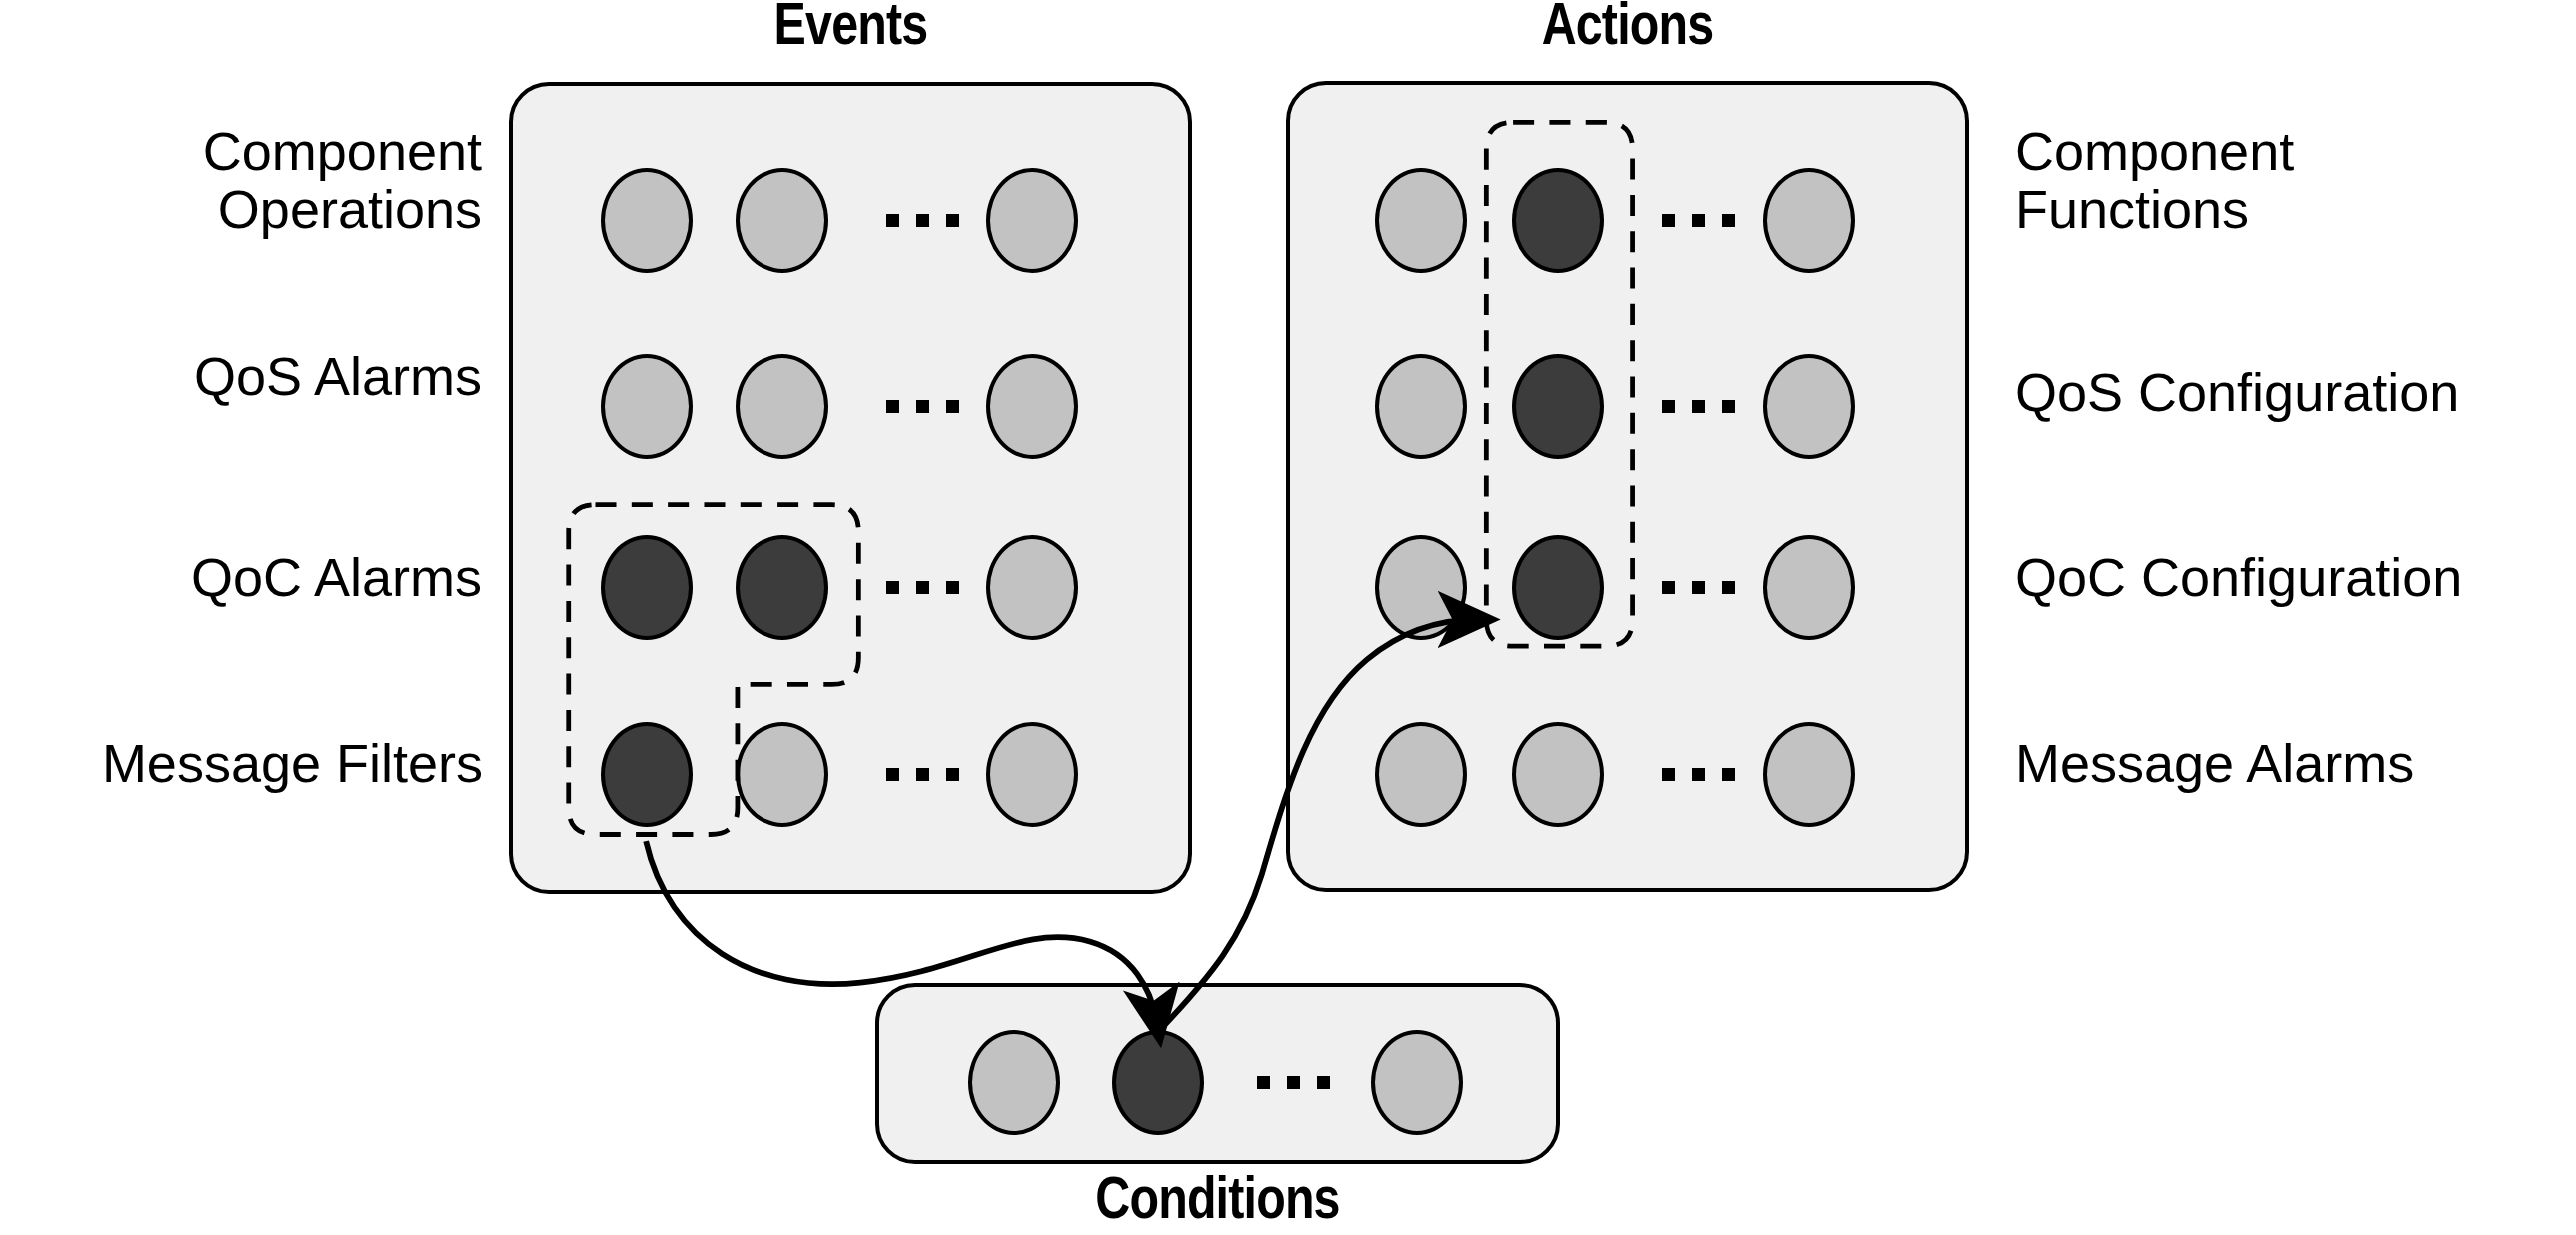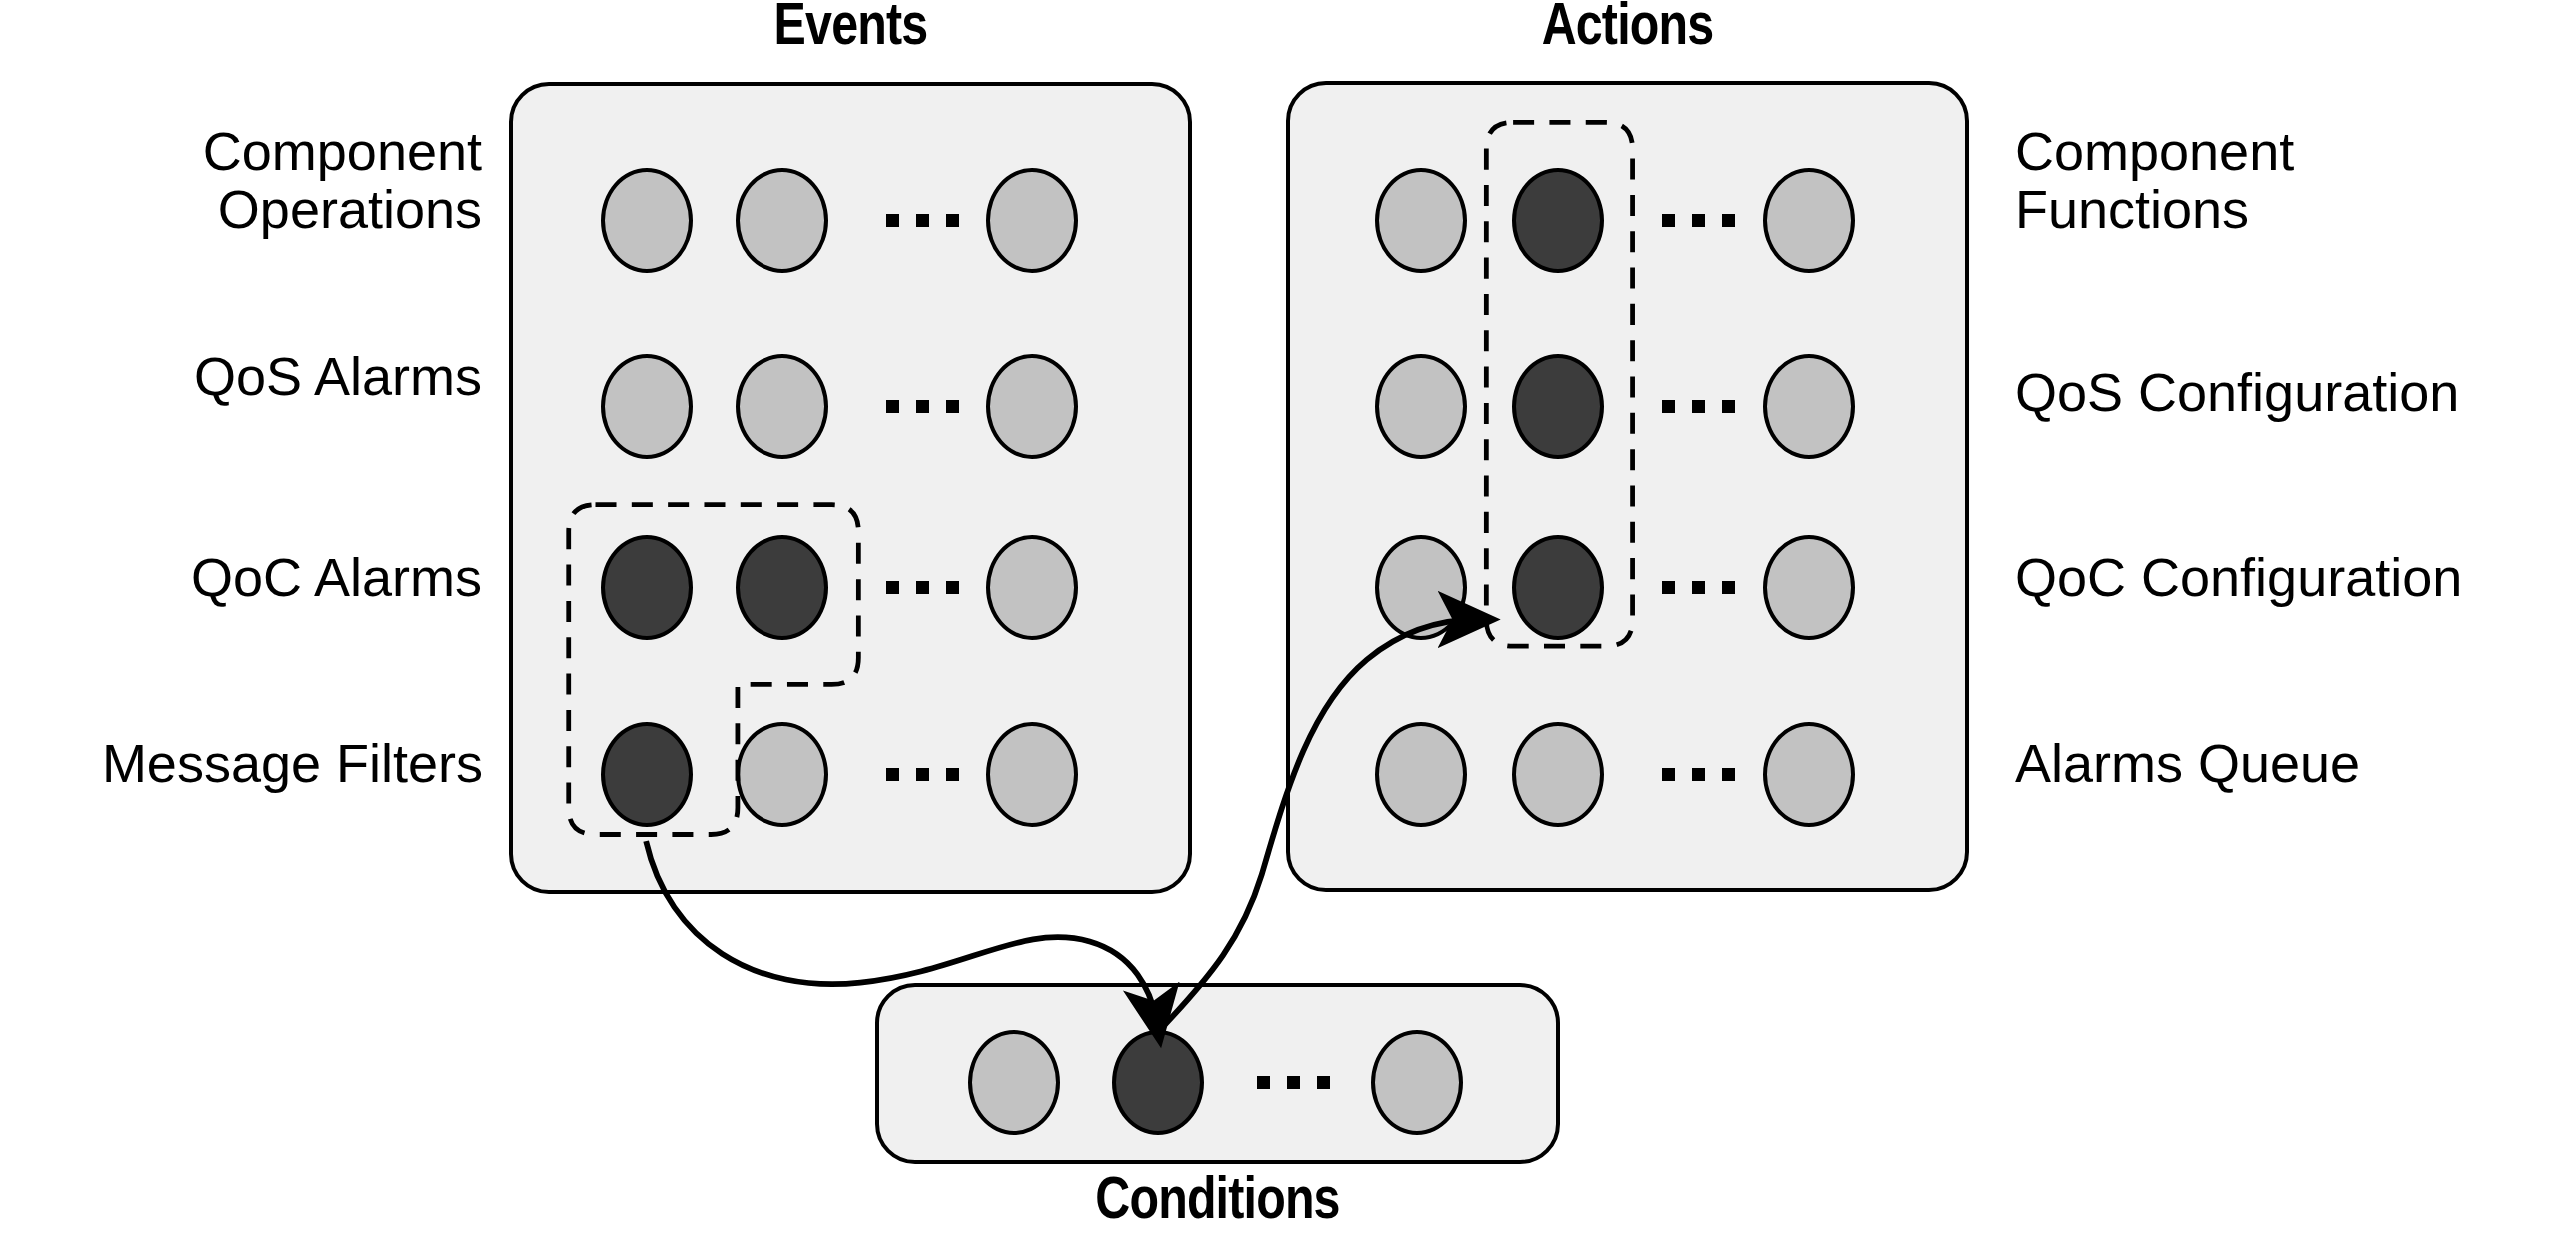--- a/index.html
+++ b/index.html
@@ -89,21 +89,21 @@
   <div class="row-label left" style="left:38px; top:122px; width:444px;">Component
 Operations</div>
   <div class="row-label left" style="left:38px; top:347px; width:444px;">QoS Alarms</div>
   <div class="row-label left" style="left:19px; top:734px; width:464px;">Message Filters</div>
   <div class="row-label left" style="left:38px; top:548px; width:444px;">QoC Alarms</div>
 
   <div class="row-label right" style="left:2015px; top:122px; width:535px;">Component
 Functions</div>
   <div class="row-label right" style="left:2015px; top:363px; width:564px;">QoS Configuration</div>
   <div class="row-label right" style="left:2015px; top:548px; width:564px;">QoC Configuration</div>
-  <div class="row-label right" style="left:2015px; top:734px; width:535px;">Alarms Queue</div>
+  <div class="row-label right" style="left:2015px; top:734px; width:535px;">Message Alarms</div>
 
   <div class="panel" style="left:509px; top:82px; width:683px; height:812px;"></div>
 
   <div class="node light" style="left:601px; top:168px; width:92px; height:105px;"></div>
   <div class="node light" style="left:736px; top:168px; width:92px; height:105px;"></div>
   <div class="dots" style="left:886px; top:214px;">
       <span></span>
       <span></span>
       <span></span>
     </div>

